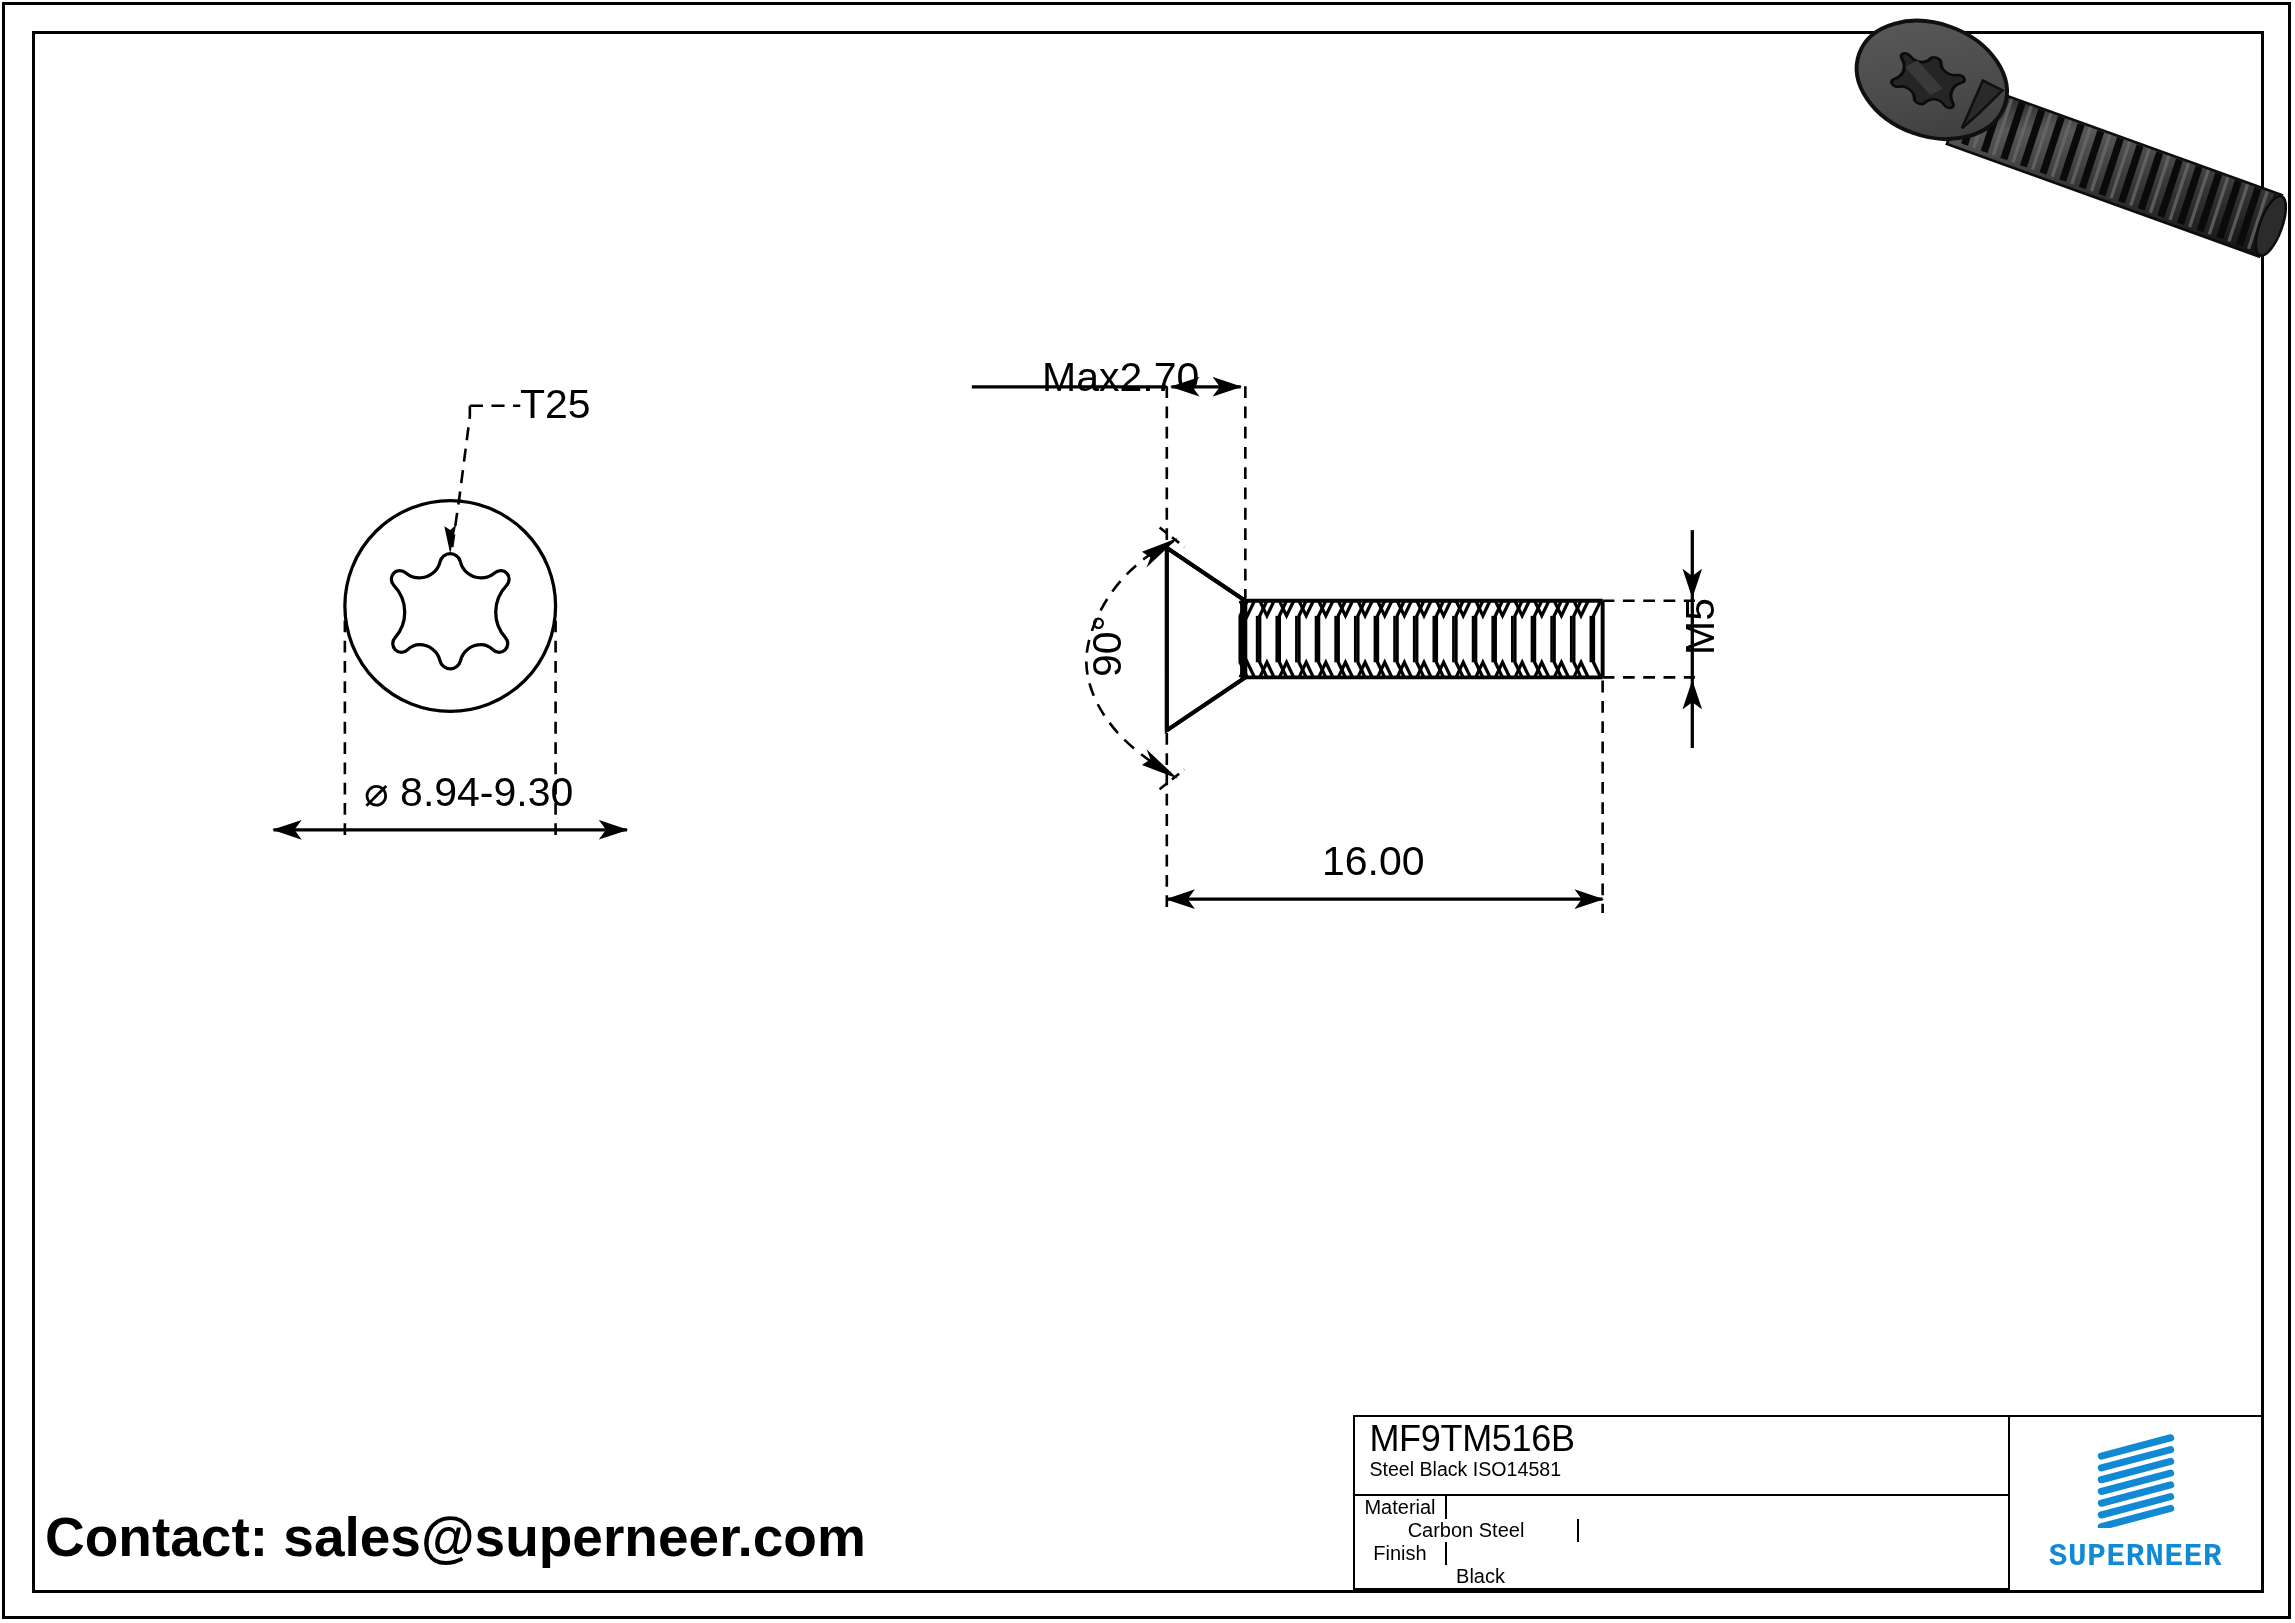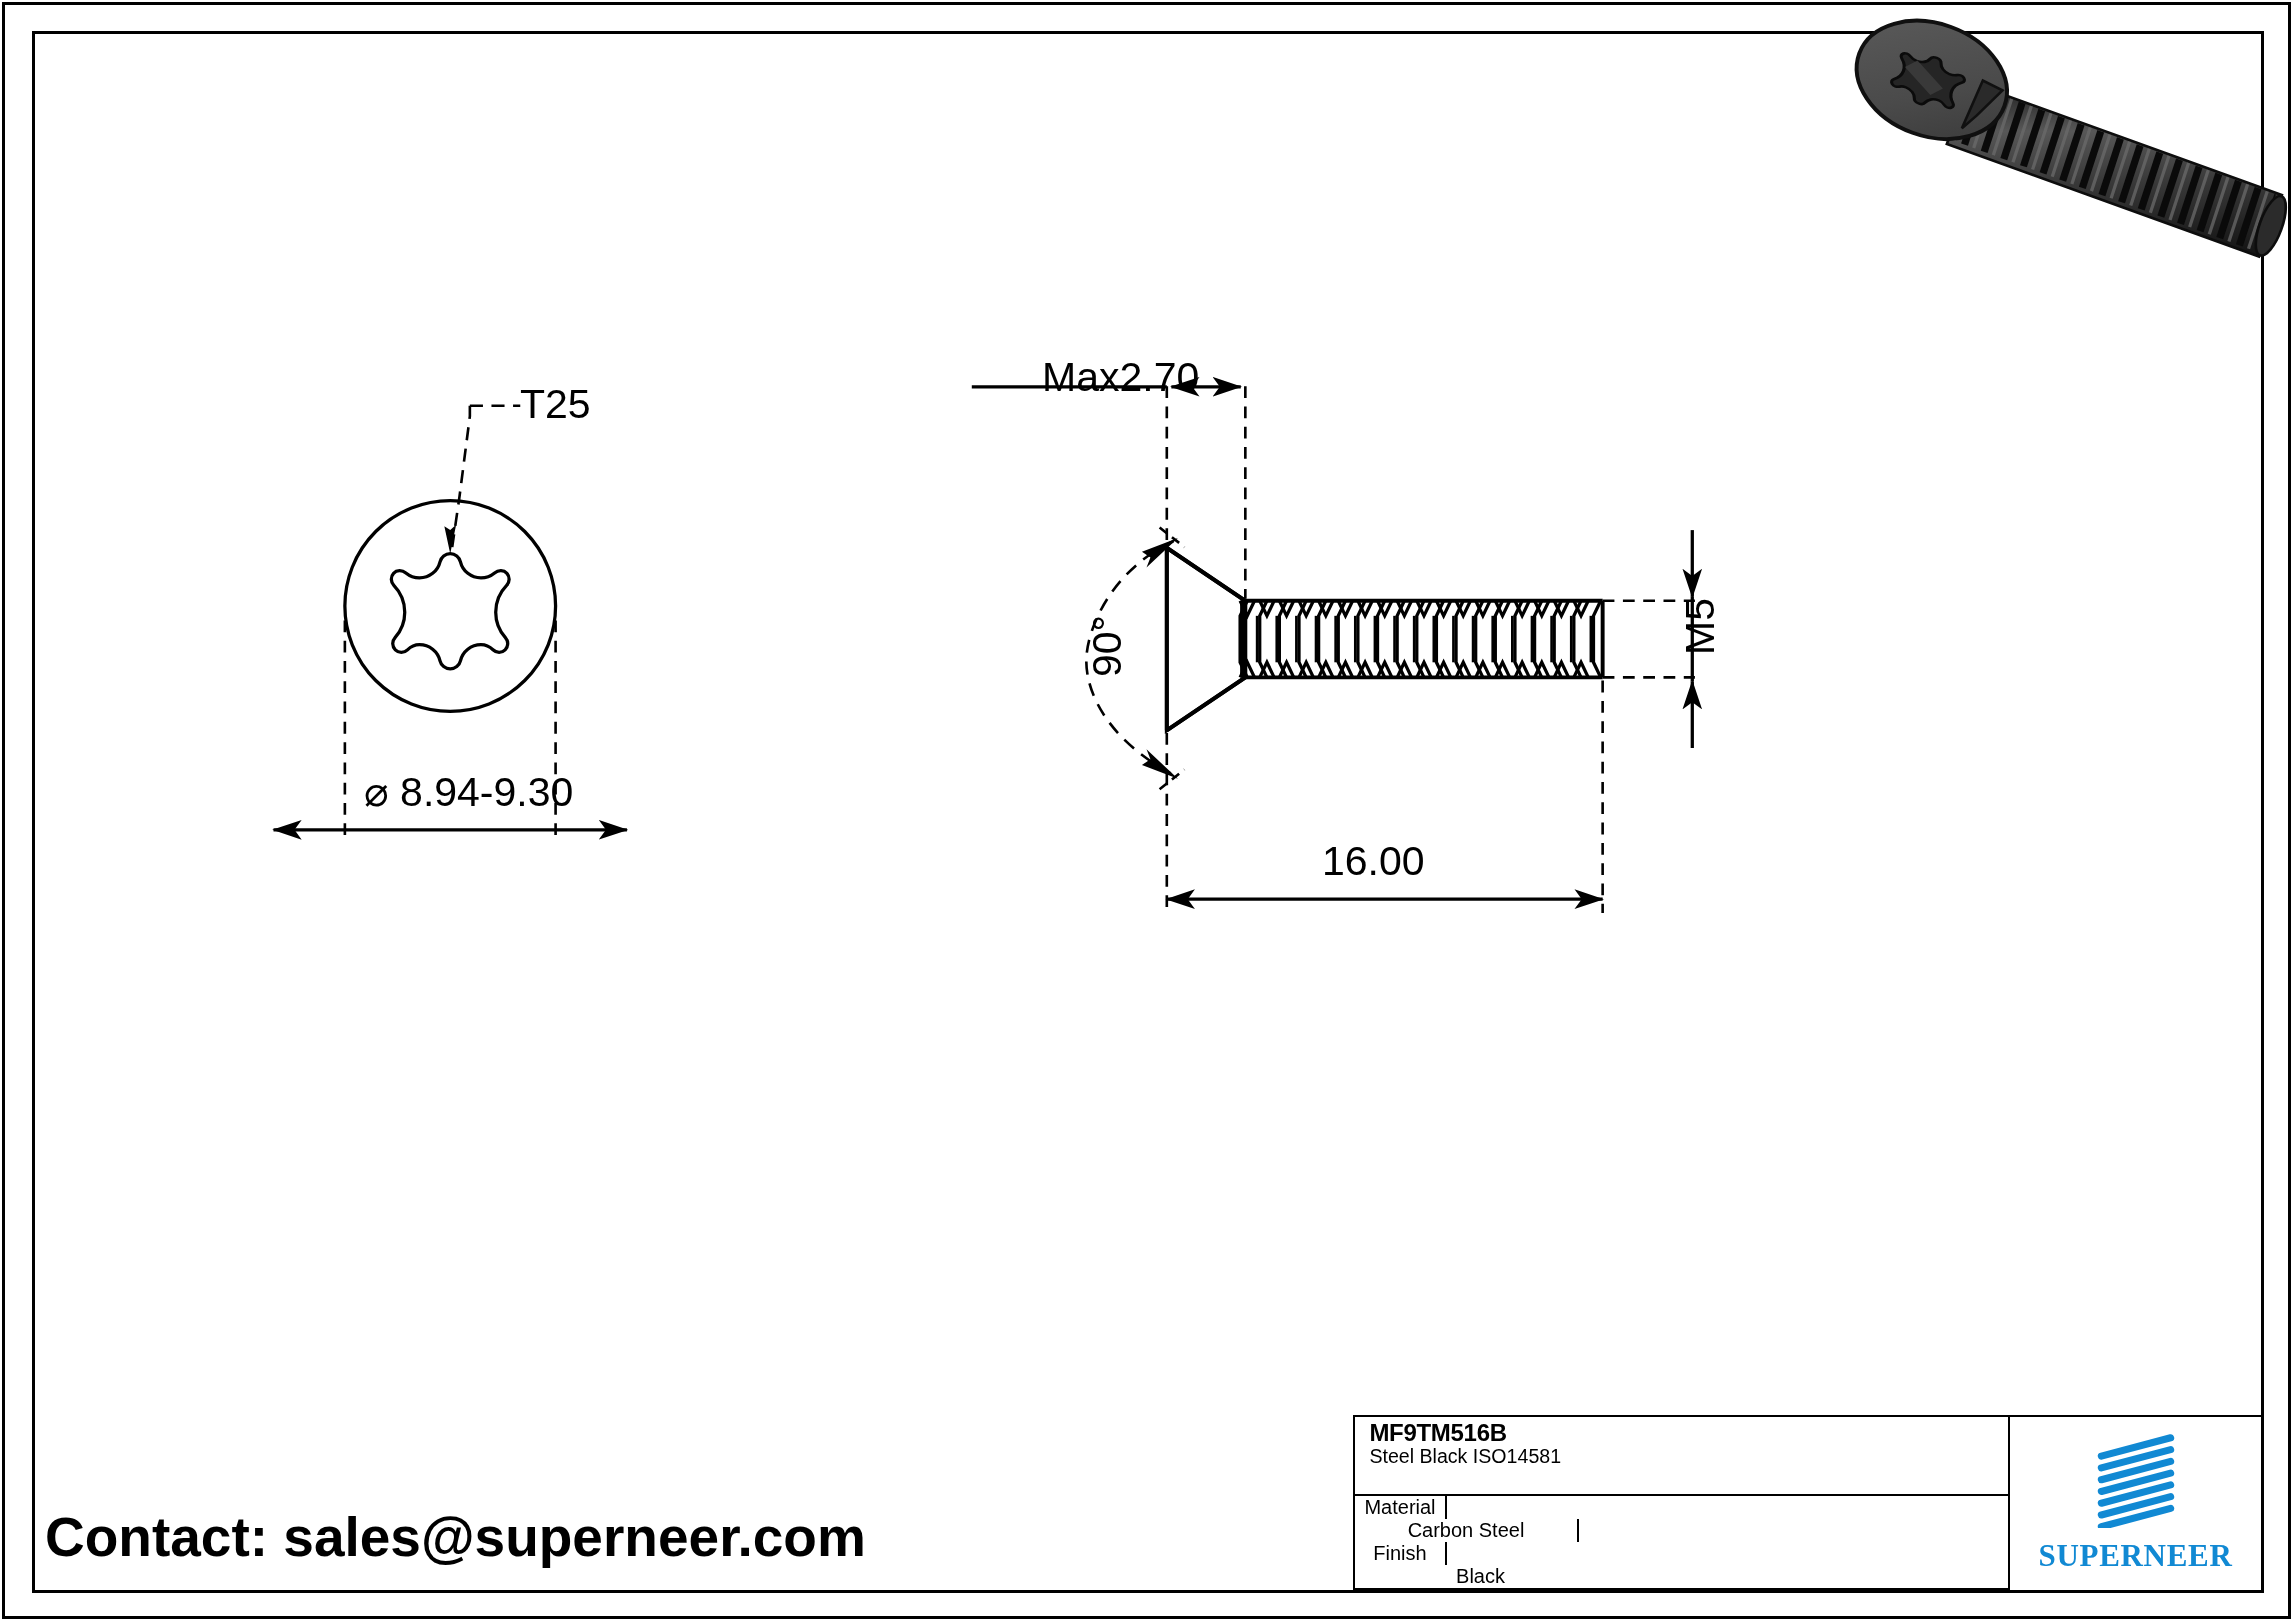--- a/index.html
+++ b/index.html
@@ -30,39 +30,39 @@
 
   
   .titleblock{position:absolute;left:1353px;top:1415px;width:910px;height:177px;
               box-sizing:border-box;border:2.6px solid #000;background:#fff;
               display:flex;}
   .tb-left{width:655px;height:100%;box-sizing:border-box;
            border-right:2.6px solid #000;display:flex;flex-direction:column;}
   .tb-desc{height:98px;box-sizing:border-box;border-bottom:2px solid #000;
            padding:3.9px 0 0 14.4px;display:flex;flex-direction:column;
            justify-content:flex-start;}
-  .tb-sku{font-size:24px;font-weight:bold;line-height:1.02;letter-spacing:-0.3px;}
+  .tb-sku{font-size:36px;font-weight:normal;line-height:1.02;letter-spacing:-0.3px;}
   .tb-d1{font-size:19.6px;line-height:1.22;margin-top:4.6px;}
   .tb-d2{font-size:19.6px;line-height:1.22;}
   .tb-row{display:flex;flex:1;box-sizing:border-box;}
   .tb-row.r1{border-bottom:2px solid #000;flex-direction:column;}
   .tb-cell{box-sizing:border-box;display:flex;align-items:center;
            justify-content:center;font-size:20px;height:100%;}
   .tb-cell.b{border-right:2px solid #000;}
   .c-label{width:92px;}
   .c-value{width:224px;}
   .c-label2{width:92px;}
   .c-value2{width:251px;}
   .c-wval{width:216px;}
   .c-url{width:342px;color:#1189D3;font-size:20px;}
   .tb-right{flex:1;height:100%;position:relative;}
   .logo-mark{position:absolute;left:50%;top:13px;transform:translateX(-50%);}
   .logo-word{position:absolute;left:50%;bottom:15.7px;transform:translateX(-50%);
              color:#1189D3;font-size:31px;font-weight:bold;letter-spacing:0.7px;
-             font-family:Liberation Serif, serif;white-space:nowrap;}
+             font-family:Liberation Mono, monospace;white-space:nowrap;}
 </style>
 </head>
 <body>
 
 <div class="sheet">
 
   <div class="outer-border"></div>
   <div class="inner-border"></div>
 
   <svg class="layer" viewBox="0 0 3507 2480" xmlns="http://www.w3.org/2000/svg">

